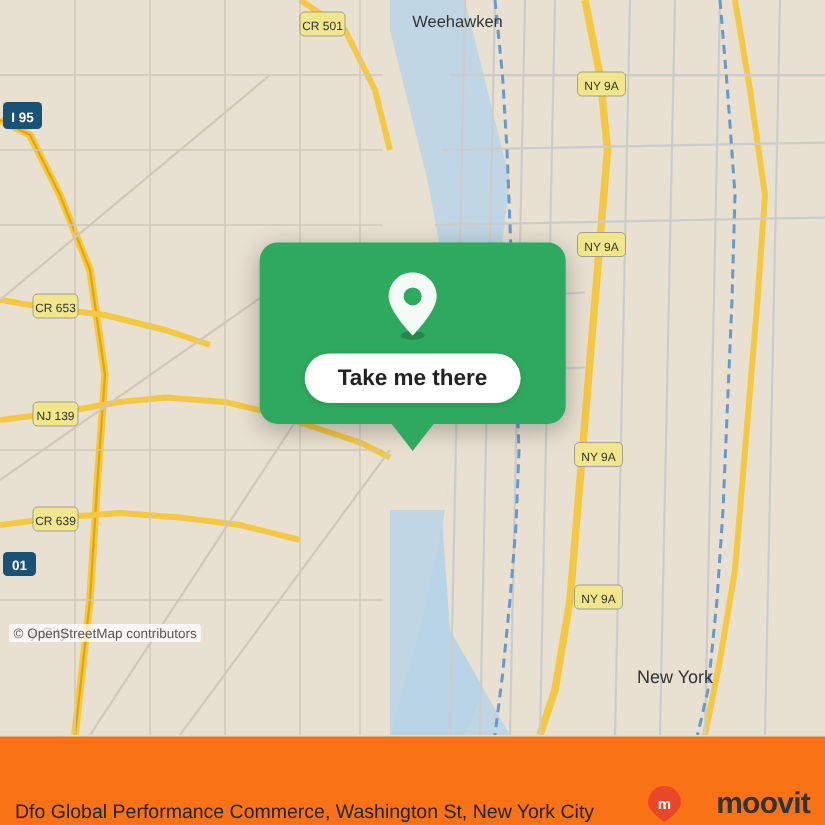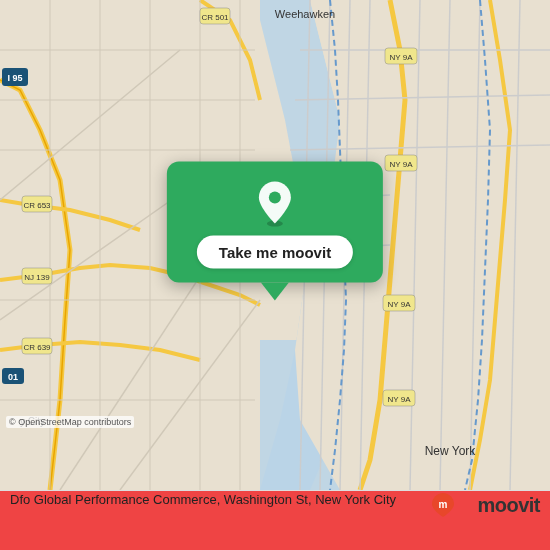--- a/index.html
+++ b/index.html
@@ -71,24 +71,24 @@
       width: 0;
       height: 0;
       border-left: 14px solid transparent;
       border-right: 14px solid transparent;
       border-top: 18px solid #2eaa5e;
     }
 
     #footer-bar {
       width: 550px;
       height: 60px;
-      background: #ef4444;
+      background: #f97316;
       border-top: 1px solid #ddd;
       display: flex;
-      align-items: flex-start;
+      align-items: flex-end;
       padding: 0 10px 0 10px;
       gap: 10px;
     }
 
     #footer-text {
       flex: 1;
       font-size: 13px;
       color: #222;
       line-height: 1.4;
     }
@@ -233,21 +233,21 @@
 
   
   <div id="card-overlay">
     <div id="green-card">
 
       <svg id="pin-icon" viewBox="0 0 42 48" xmlns="http://www.w3.org/2000/svg">
         <ellipse cx="21" cy="44" rx="8" ry="3" fill="rgba(0,0,0,0.2)"></ellipse>
         <path d="M21 2 C12 2 5 9 5 18 C5 28 21 44 21 44 C21 44 37 28 37 18 C37 9 30 2 21 2 Z" fill="white" opacity="0.95"></path>
         <circle cx="21" cy="18" r="6" fill="#2eaa5e"></circle>
       </svg>
-      <button id="take-me-there-btn">Take me moovit</button>
+      <button id="take-me-there-btn">Take me there</button>
     </div>
     <div id="card-triangle"></div>
   </div>
 </div>
 
 <div id="footer-bar">
   <div id="footer-text">
     <span>Dfo Global Performance Commerce, Washington St,
 New York City</span>
   </div>

